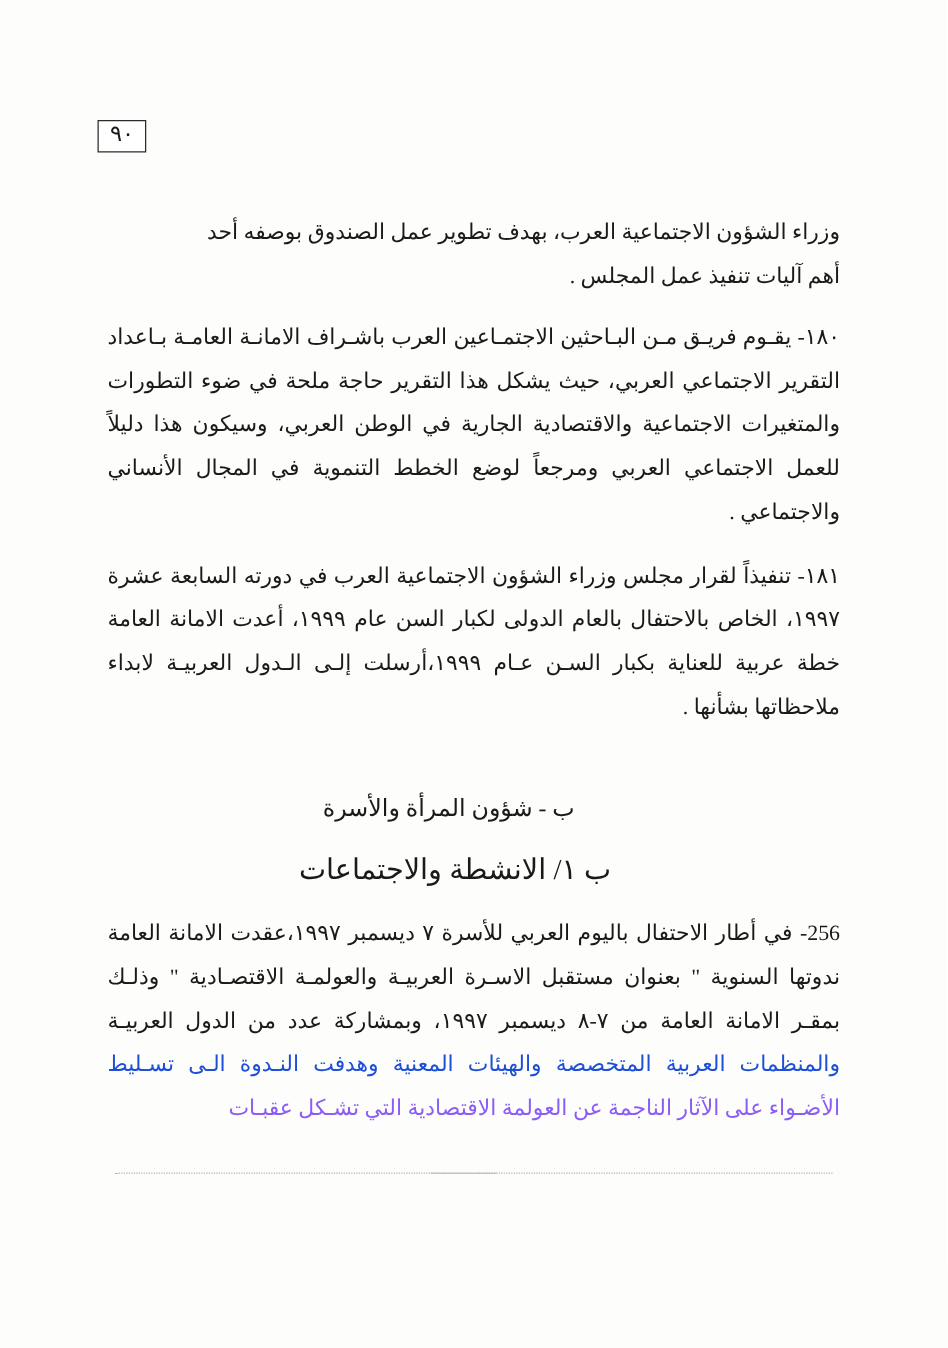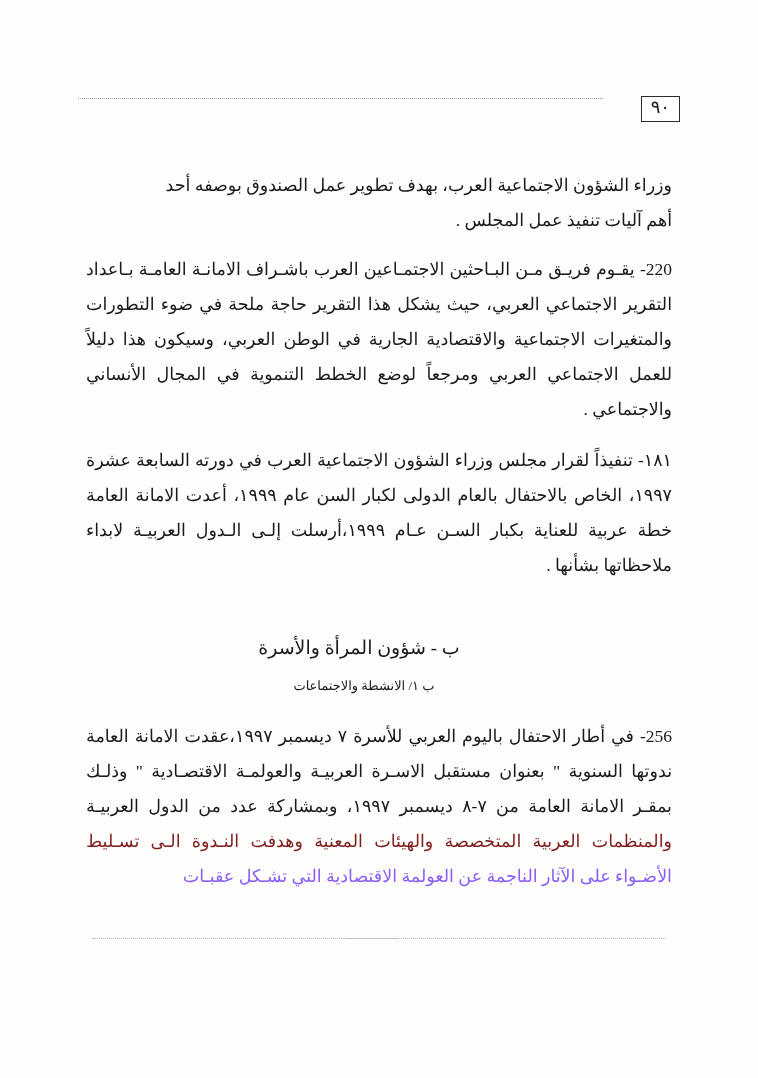--- a/index.html
+++ b/index.html
@@ -23,22 +23,22 @@
   }
 
   
   .page-header {
     position: absolute;
     top: 96px;
     left: 78px;
     right: 78px;
     height: 30px;
     display: flex;
-    flex-direction: row;
-    align-items: flex-start;
+    flex-direction: column;
+    align-items: flex-end;
     gap: 28px;
   }
   .page-number-box {
     border: 1px solid #2b2b2b;
     padding: 1px 9px 3px 9px;
     font-size: 18px;
     line-height: 1.1;
     letter-spacing: 1px;
     color: #1a1a1a;
     background: #fff;
@@ -82,29 +82,29 @@
   .gap-lg { height: 30px; }
 
   .heading-b {
     margin: 0 0 6px 0;
     text-align: center;
     font-size: 19px;
     line-height: 2.0;
     padding-right: 40px;
   }
   .heading-sub {
-    margin: 0 0 20px 0;
+    margin: 0 0 10px 0;
     text-align: center;
-    font-size: 13px;
+    font-size: 23px;
     line-height: 2.0;
     padding-right: 30px;
   }
 
   .faded {
-    color: #7f1d1d;
+    color: #1d4ed8;
   }
   .faded-more {
     color: #8b5cf6;
   }
 
   
   .page-footer {
     position: absolute;
     bottom: 134px;
     left: 92px;
@@ -144,21 +144,21 @@
   </div>
 
   <div class="content">
 
     <p class="para">
       <span>وزراء الشؤون الاجتماعية العرب، بهدف تطوير عمل الصندوق بوصفه أحد</span>
       <span class="tail">أهم آليات تنفيذ عمل المجلس .</span>
     </p>
 
     <p class="para-numbered">
-      <span>220-</span>
+      <span>١٨٠-</span>
       <span>يقـوم فريـق مـن البـاحثين الاجتمـاعين العرب باشـراف الامانـة العامـة بـاعداد التقرير الاجتماعي العربي، حيث يشكل هذا التقرير حاجة ملحة في ضوء التطورات والمتغيرات الاجتماعية والاقتصادية الجارية في الوطن العربي، وسيكون  هذا دليلاً للعمل الاجتماعي العربي ومرجعاً لوضع الخطط التنموية</span>
       <span class="tail">في المجال الأنساني والاجتماعي .</span>
     </p>
 
     <p class="para-numbered">
       <span>١٨١-</span>
       <span>تنفيذاً لقرار مجلس وزراء الشؤون الاجتماعية العرب في دورته السابعة عشرة ١٩٩٧، الخاص بالاحتفال بالعام الدولى لكبار السن عام ١٩٩٩، أعدت الامانة العامة خطة عربية للعناية بكبار السـن عـام ١٩٩٩،أرسلت إلـى الـدول العربيـة</span>
       <span class="tail">لابداء ملاحظاتها بشأنها .</span>
     </p>
 

